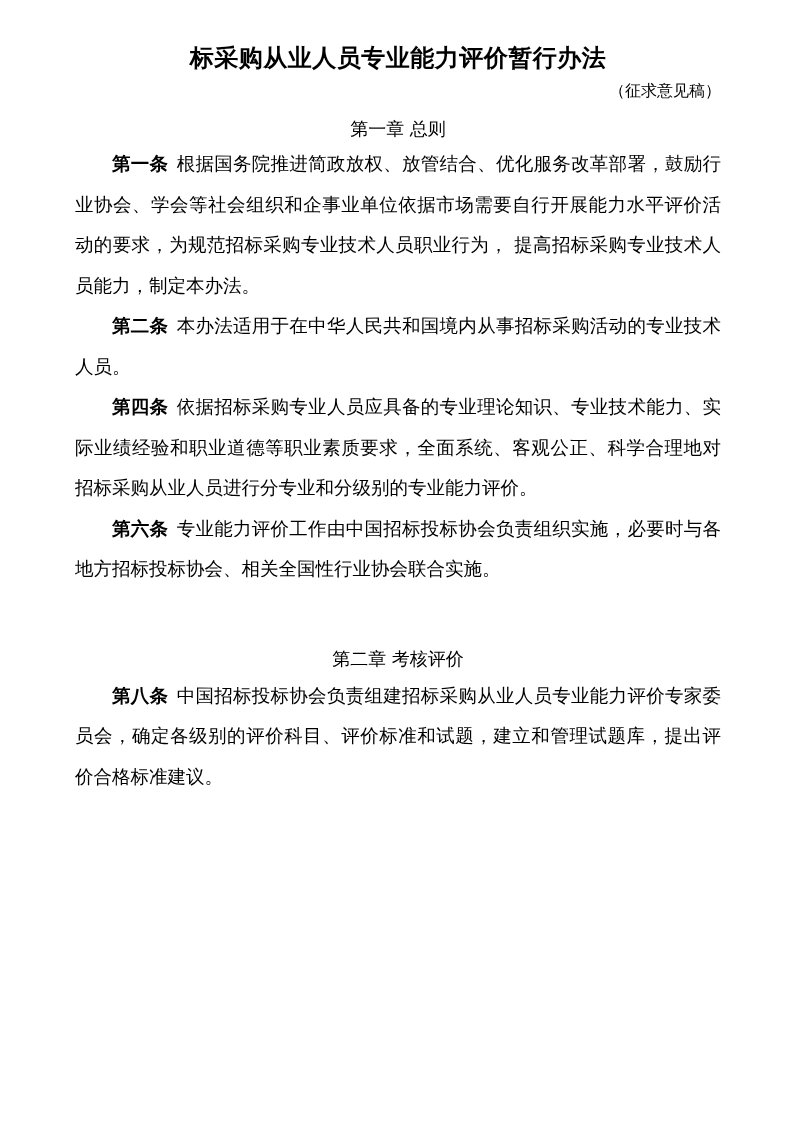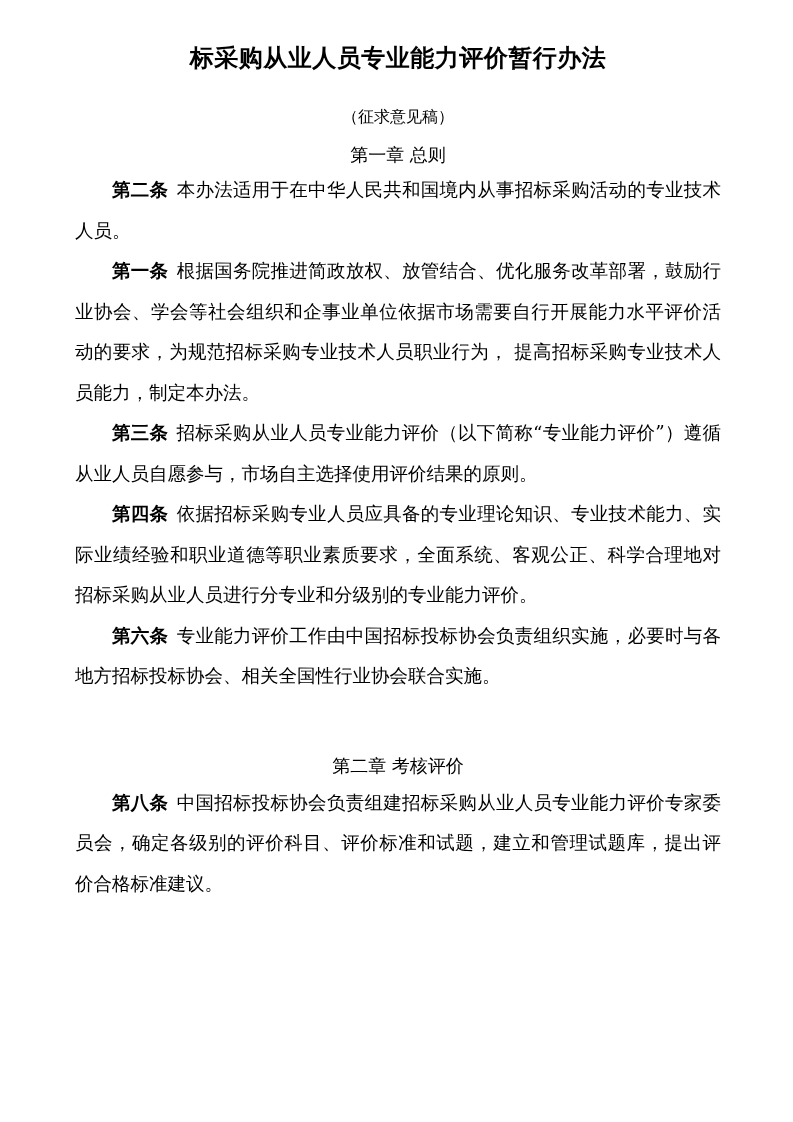--- a/index.html
+++ b/index.html
@@ -21,24 +21,24 @@
   }
   .title {
     margin: 0;
     font-size: 24px;
     line-height: 32px;
     font-weight: bold;
     text-align: center;
     letter-spacing: 0.5px;
   }
   .subtitle {
-    margin-top: 32px;
+    margin-top: 6px;
     font-size: 16px;
     line-height: 22px;
-    text-align: center;
+    text-align: right;
     font-weight: normal;
   }
   .chapter-heading {
     margin: 14px 0 0 0;
     font-size: 18px;
     line-height: 26px;
     font-weight: normal;
     text-align: center;
   }
   .chapter-2 .chapter-heading {
@@ -70,25 +70,24 @@
 <div class="page">
 
   <h1 class="title">标采购从业人员专业能力评价暂行办法</h1>
 
   <div class="subtitle">（征求意见稿）</div>
 
   <section class="chapter chapter-1">
     <h2 class="chapter-heading">第一章 总则</h2>
 
     <div class="chapter-body">
+      <p class="article"><span class="article-label">第一条</span><span>根据国务院推进简政放权、放管结合、优化服务改革部署，鼓励行业协会、学会等社会组织和企事业单位依据市场需要自行开展能力水平评价活动的要求，为规范招标采购专业技术人员职业行为， 提高招标采购专业技术人员能力，制定本办法。</span></p>
+
       <p class="article"><span class="article-label">第二条</span><span>本办法适用于在中华人民共和国境内从事招标采购活动的专业技术人员。</span></p>
 
-      <p class="article"><span class="article-label">第一条</span><span>根据国务院推进简政放权、放管结合、优化服务改革部署，鼓励行业协会、学会等社会组织和企事业单位依据市场需要自行开展能力水平评价活动的要求，为规范招标采购专业技术人员职业行为， 提高招标采购专业技术人员能力，制定本办法。</span></p>
-
-      <p class="article"><span class="article-label">第三条</span><span>招标采购从业人员专业能力评价（以下简称“专业能力评价”）遵循从业人员自愿参与，市场自主选择使用评价结果的原则。</span></p>
 
       <p class="article"><span class="article-label">第四条</span><span>依据招标采购专业人员应具备的专业理论知识、专业技术能力、实际业绩经验和职业道德等职业素质要求，全面系统、客观公正、科学合理地对招标采购从业人员进行分专业和分级别的专业能力评价。</span></p>
 
 
       <p class="article"><span class="article-label">第六条</span><span>专业能力评价工作由中国招标投标协会负责组织实施，必要时与各地方招标投标协会、相关全国性行业协会联合实施。</span></p>
 
     </div>
   </section>
 
   <section class="chapter chapter-2">

